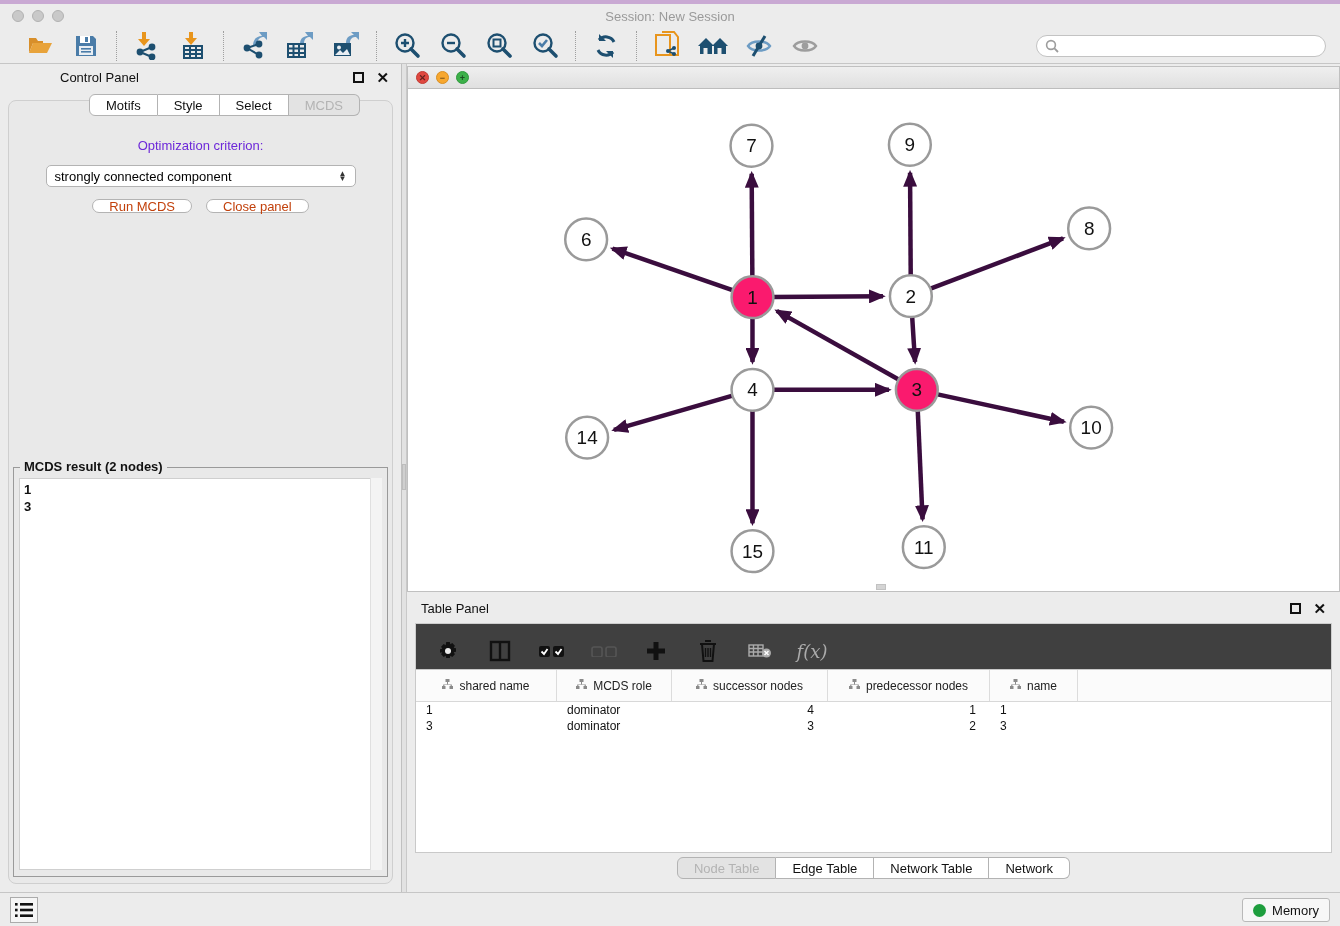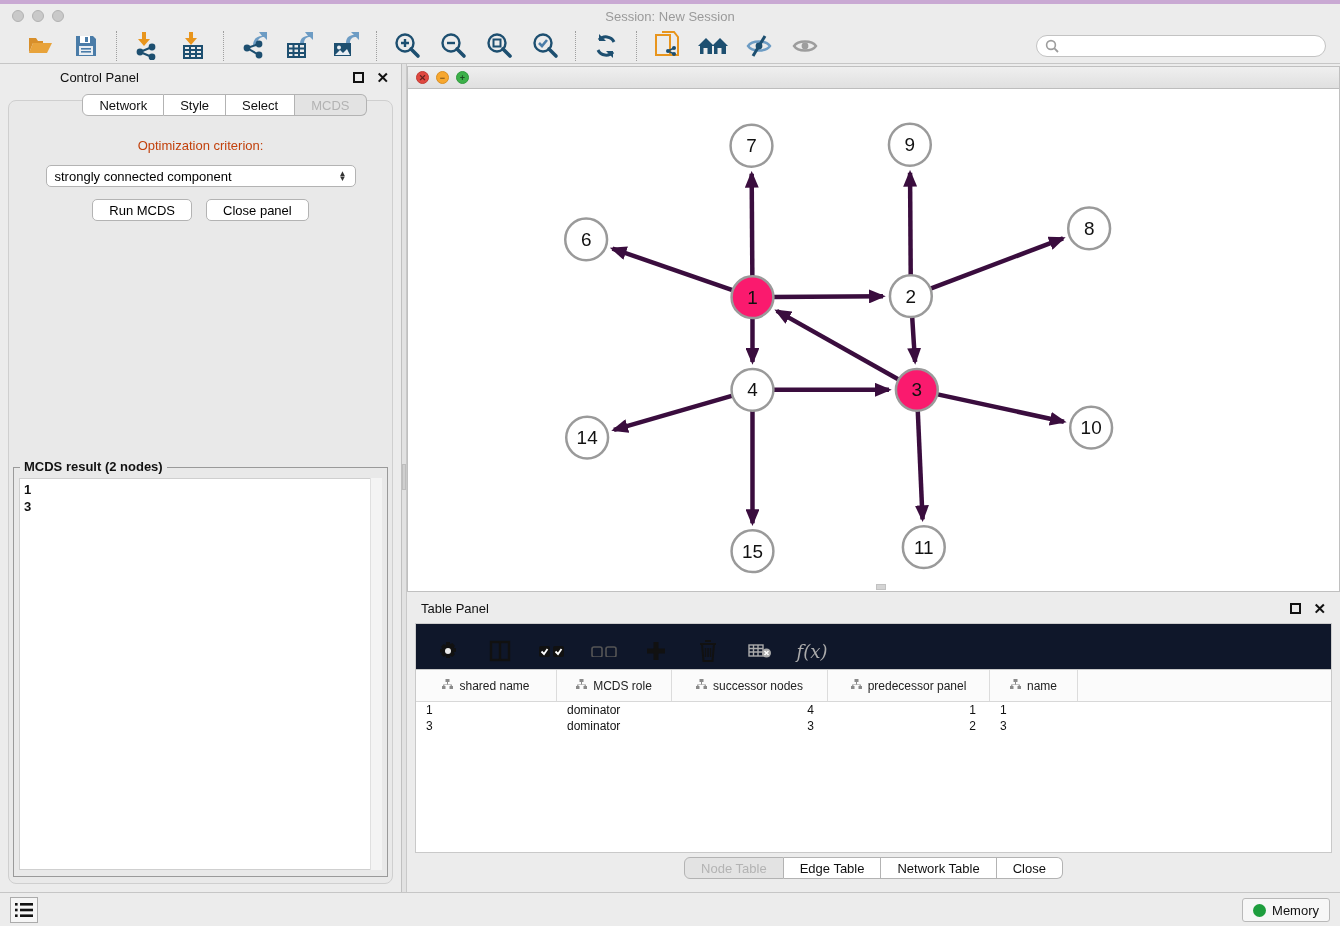--- a/index.html
+++ b/index.html
@@ -36,46 +36,46 @@
   .float-box { width:11px; height:11px; border:2px solid #111; }
   .close-x { font-size:15px; font-weight:bold; color:#111; line-height:11px; }
 
   .cp-tabs { display:flex; justify-content:center; position:relative; z-index:2; margin-top:4px; }
   .tab { height:22px; padding:0 16px; font-size:13px; background:#fff; border:1px solid #b3b3b3; border-left:none; display:flex; align-items:center; color:#111; }
   .tab:first-child { border-left:1px solid #b3b3b3; border-radius:6px 0 0 6px; }
   .tab:last-child { border-radius:0 6px 6px 0; }
   .tab.active { background:#e3e3e3; color:#b3b3b3; }
 
   .cp-content { position:absolute; left:8px; right:8px; top:47px; bottom:8px; background:#e9e9e9; border:1px solid #cfcfcf; border-radius:8px; margin-top:-11px; padding-top:11px; }
-  .opt-label { text-align:center; font-size:13px; color:#c2410c; margin-top:26px; }
+  .opt-label { text-align:center; font-size:13px; color:#6d28d9; margin-top:26px; }
   .dropdown { margin:12px auto 0 auto; width:310px; height:22px; background:#fff; border:1px solid #b3b3b3; border-radius:5px; display:flex; align-items:center; padding:0 8px; font-size:13px; }
   .dd-arrows { margin-left:auto; display:flex; flex-direction:column; line-height:5px; font-size:8px; color:#333; }
   .btn-row { display:flex; justify-content:center; gap:14px; margin-top:12px; }
-  .push-btn { height:22px; padding:0 16px; background:#fff; border:1px solid #b3b3b3; border-radius:5px; font-size:13px; color:#000000; display:flex; align-items:center; }
+  .push-btn { height:14px; padding:0 16px; background:#fff; border:1px solid #b3b3b3; border-radius:10px; font-size:13px; color:#c2410c; display:flex; align-items:center; }
 
   .result-group { position:absolute; left:4px; right:4px; top:366px; bottom:6px; border:1px solid #9a9a9a; margin:0 0 0 0; background:#e9e9e9;font-weight:bold; }
   .result-legend { position:absolute; top:-9px; left:6px; background:#e9e9e9; padding:0 4px; font-size:13px; color:#111; }
   .result-text { position:absolute; left:5px; right:5px; top:10px; bottom:6px; background:#fff; border:1px solid #cfcfcf; font-size:13px; color:#111; padding:2px 4px; line-height:17px; white-space:pre-line; }
   .result-scroll { position:absolute; right:5px; top:10px; bottom:6px; width:12px; background:#f4f4f4; border-left:1px solid #e0e0e0; }
 
   
   .net-window { position:absolute; left:0; top:2px; width:933px; height:526px; background:#fff; border:1px solid #c0c0c0; }
   .net-titlebar { height:22px; background:linear-gradient(#efefef,#e0e0e0); border-bottom:1px solid #bdbdbd; display:flex; align-items:center; position:relative; }
   .net-lights { display:flex; gap:7px; margin-left:8px; }
   .nl { width:13px; height:13px; border-radius:50%; display:flex; align-items:center; justify-content:center; font-size:9px; font-weight:bold; color:rgba(0,0,0,.55); }
   .nl.red { background:#df4840; border:1px solid #c23a33; }
   .nl.yellow { background:#f7a72e; border:1px solid #d98f22; }
   .nl.green { background:#3cb049; border:1px solid #2f9a3c; }
   .net-title { position:absolute; left:0; right:0; text-align:center; font-size:13px; color:#111; }
   .net-canvas { position:relative; width:100%; height:502px; background:#fff; }
   .canvas-thumb { position:absolute; left:468px; bottom:1px; width:10px; height:6px; background:#d4d4d4; border:1px solid #c2c2c2; }
 
   
   .table-panel { position:absolute; left:0; top:531px; width:933px; height:290px; background:#ececec; }
-  .tp-toolbar { position:absolute; left:8px; right:8px; top:28px; height:56px; background:#0f172a; border:1px solid #cdcdcd; display:flex; align-items:center; gap:20px; padding:0 16px; }
+  .tp-toolbar { position:absolute; left:8px; right:8px; top:28px; height:56px; background:#404040; border:1px solid #cdcdcd; display:flex; align-items:center; gap:20px; padding:0 16px; }
   .tp-table { position:absolute; left:8px; right:8px; top:74px; bottom:32px; background:#fff; border:1px solid #c9c9c9; overflow:hidden; }
   .thead { display:flex; height:32px; background:#fbfbfb; border-bottom:1px solid #d8d8d8; }
   .th { display:flex; align-items:center; justify-content:center; gap:6px; font-size:12px; color:#222; border-right:1px solid #dcdcdc; }
   .tr { display:flex; height:16px; }
   .td { font-size:12px; color:#111; padding:0 10px; display:flex; align-items:center; }
   .td.num { justify-content:flex-end; padding-right:14px; }
   .tp-tabs { position:absolute; left:0; right:0; bottom:6px; display:flex; justify-content:center; }
 
   
   .statusbar { position:absolute; left:0; bottom:0; width:1340px; height:34px; background:#ececec; border-top:1px solid #c6c6c6; }
@@ -257,21 +257,21 @@
 
   <div class="control-panel">
     <div class="panel-head">
       <span class="panel-title">Control Panel</span>
       <span class="panel-head-icons">
         <span class="float-box"></span>
         <span class="close-x">✕</span>
       </span>
     </div>
     <div class="cp-tabs">
-        <div class="tab">Network</div>
+        <div class="tab">Motifs</div>
         <div class="tab">Style</div>
         <div class="tab">Select</div>
         <div class="tab active">MCDS</div>
       </div>
     <div class="cp-content">
       <div class="opt-label">Optimization criterion:</div>
       <div class="dropdown">
         <span>strongly connected component</span>
         <span class="dd-arrows">
             <span>▲</span>
@@ -477,21 +477,21 @@
             <div class="th" style="width: 162px;">
               <span><svg width="11" height="11" viewBox="0 0 11 11">
                   <g fill="#8a8a8a">
                     <rect x="3.5" y="0" width="4" height="3"></rect>
                     <rect x="0" y="7" width="3.5" height="3"></rect>
                     <rect x="7.5" y="7" width="3.5" height="3"></rect>
                     <path d="M5 3h1v2.5h-1z"></path>
                     <path d="M1.2 7V5.5h8.6V7H8.6V6H2.4v1z"></path>
                   </g>
                 </svg></span>
-              <span>predecessor panel</span>
+              <span>predecessor nodes</span>
             </div>
             <div class="th" style="width: 88px;">
               <span><svg width="11" height="11" viewBox="0 0 11 11">
                   <g fill="#8a8a8a">
                     <rect x="3.5" y="0" width="4" height="3"></rect>
                     <rect x="0" y="7" width="3.5" height="3"></rect>
                     <rect x="7.5" y="7" width="3.5" height="3"></rect>
                     <path d="M5 3h1v2.5h-1z"></path>
                     <path d="M1.2 7V5.5h8.6V7H8.6V6H2.4v1z"></path>
                   </g>
@@ -513,21 +513,21 @@
               <div class="td num" style="width: 156px;">3</div>
               <div class="td num" style="width: 162px;">2</div>
               <div class="td" style="width: 88px;">3</div>
             </div>
           </div>
       </div>
       <div class="tp-tabs">
           <div class="tab active">Node Table</div>
           <div class="tab">Edge Table</div>
           <div class="tab">Network Table</div>
-          <div class="tab">Close</div>
+          <div class="tab">Network</div>
         </div>
     </div>
   </div>
 
   <div class="statusbar">
     <div class="list-btn">
       <svg width="18" height="16" viewBox="0 0 18 16">
           <g fill="#111">
             <rect x="0" y="1" width="2.6" height="2.6"></rect>
             <rect x="5" y="1" width="13" height="2.6"></rect>

